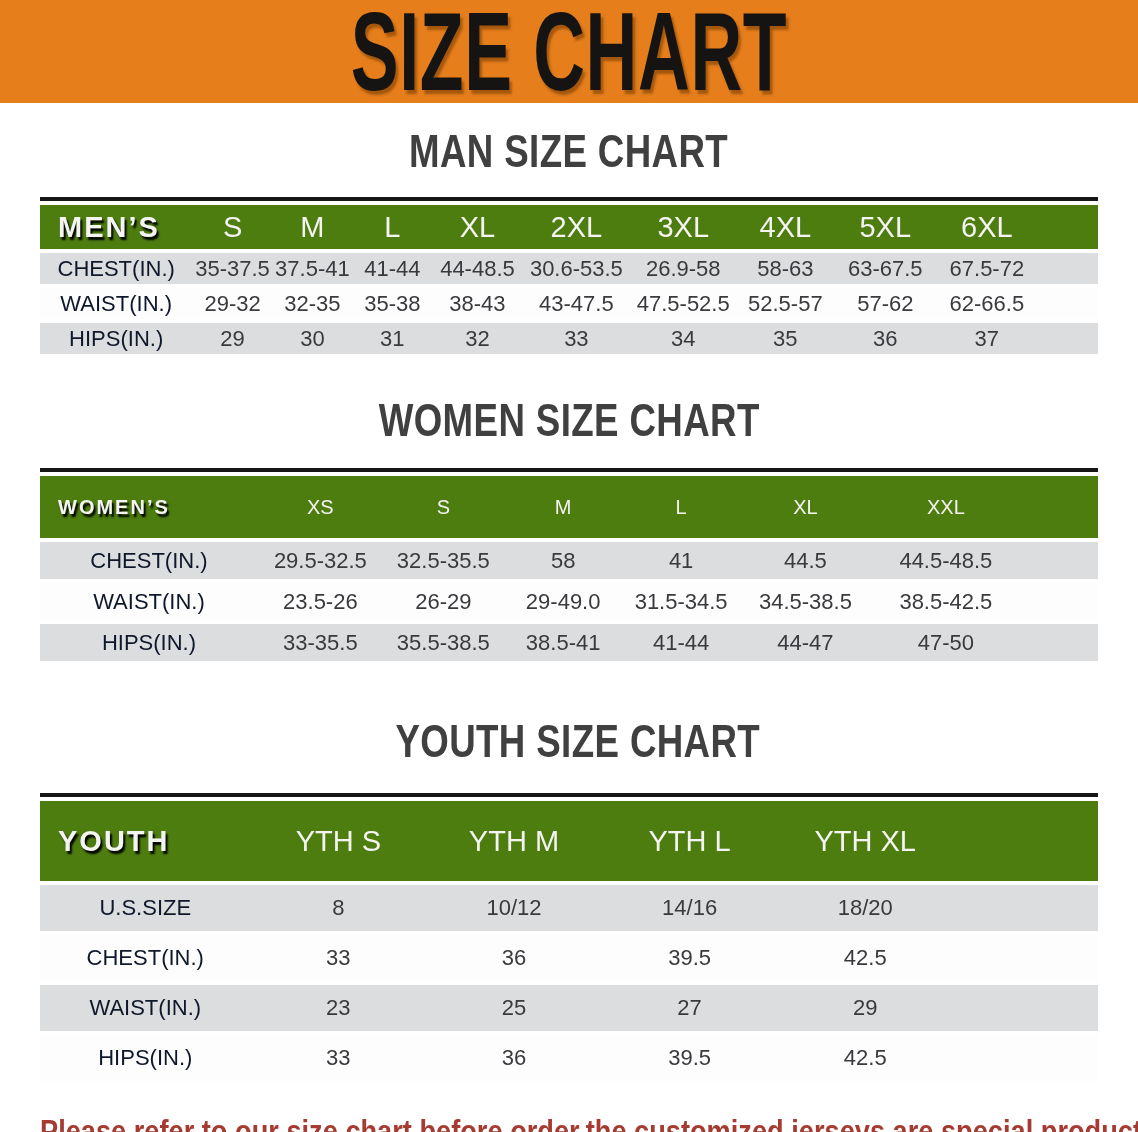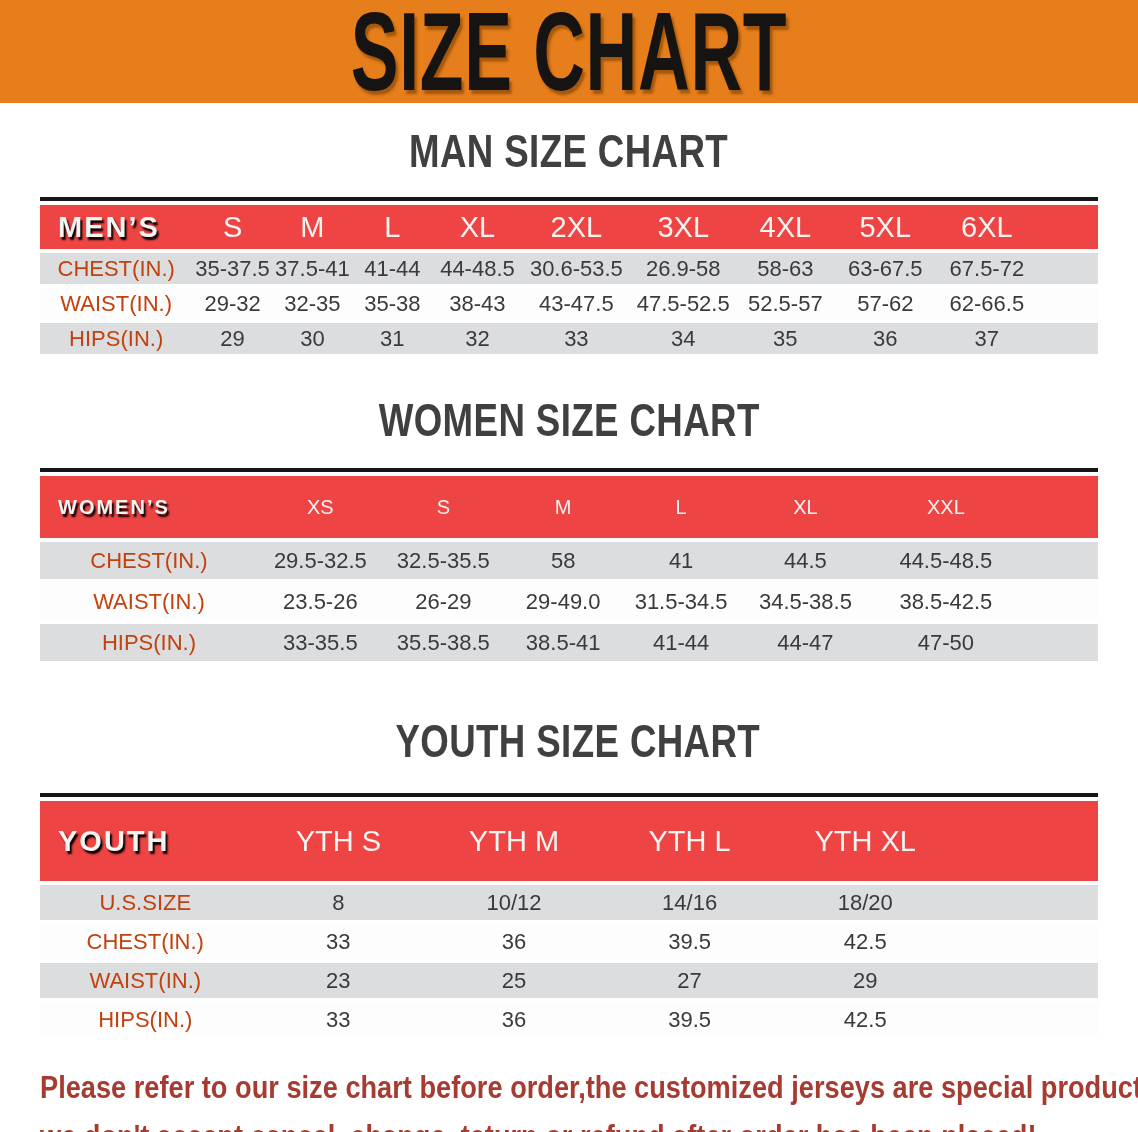--- a/index.html
+++ b/index.html
@@ -44,43 +44,43 @@
 
   table.size-table {
     width: 100%; table-layout: fixed;
     border-collapse: separate; border-spacing: 0 4px;
   }
   .size-table th, .size-table td {
     padding: 0; text-align: center; vertical-align: middle;
     overflow: hidden; white-space: nowrap;
   }
   .head-row th {
-    background: #ef4444; color: #F4F4F2; font-weight: normal;
+    background: #4d7c0f; color: #F4F4F2; font-weight: normal;
   }
   .group-label {
     text-align: left !important; padding-left: 18px !important;
     font-weight: bold !important; letter-spacing: 2px;
     text-shadow: 2px 3px 2px #000000;
   }
   .row-gray  td { background: #DCDDDE; }
   .row-white td { background: #FDFDFD; }
-  .row-label { color: #c2410c; }
+  .row-label { color: #0f172a; }
   .value-cell { color: #3A3A3E; }
 
   .t-men   .head-row th { height: 44px; font-size: 29px; }
   .t-men   .group-label { font-size: 32px; }
   .t-men   tbody td     { height: 31px; font-size: 22px; }
 
   .t-women .head-row th { height: 62px; font-size: 20px; }
   .t-women .group-label { font-size: 34px; }
   .t-women tbody td     { height: 37px; font-size: 22px; }
 
   .t-youth .head-row th { height: 80px; font-size: 29px; }
   .t-youth .group-label { font-size: 33px; }
-  .t-youth tbody td     { height: 35px; font-size: 22px; margin-left: 11px; }
+  .t-youth tbody td     { height: 46px; font-size: 22px; margin-left: 11px; }
 
   
   .footer-note { margin: 22px 0 0 40px; }
   .footer-line {
     color: #A63B31; font-size: 32px; font-weight: bold;
     line-height: 49px; white-space: nowrap;
     transform: scaleX(0.85); transform-origin: left center;
   }
 </style>
 </head>

